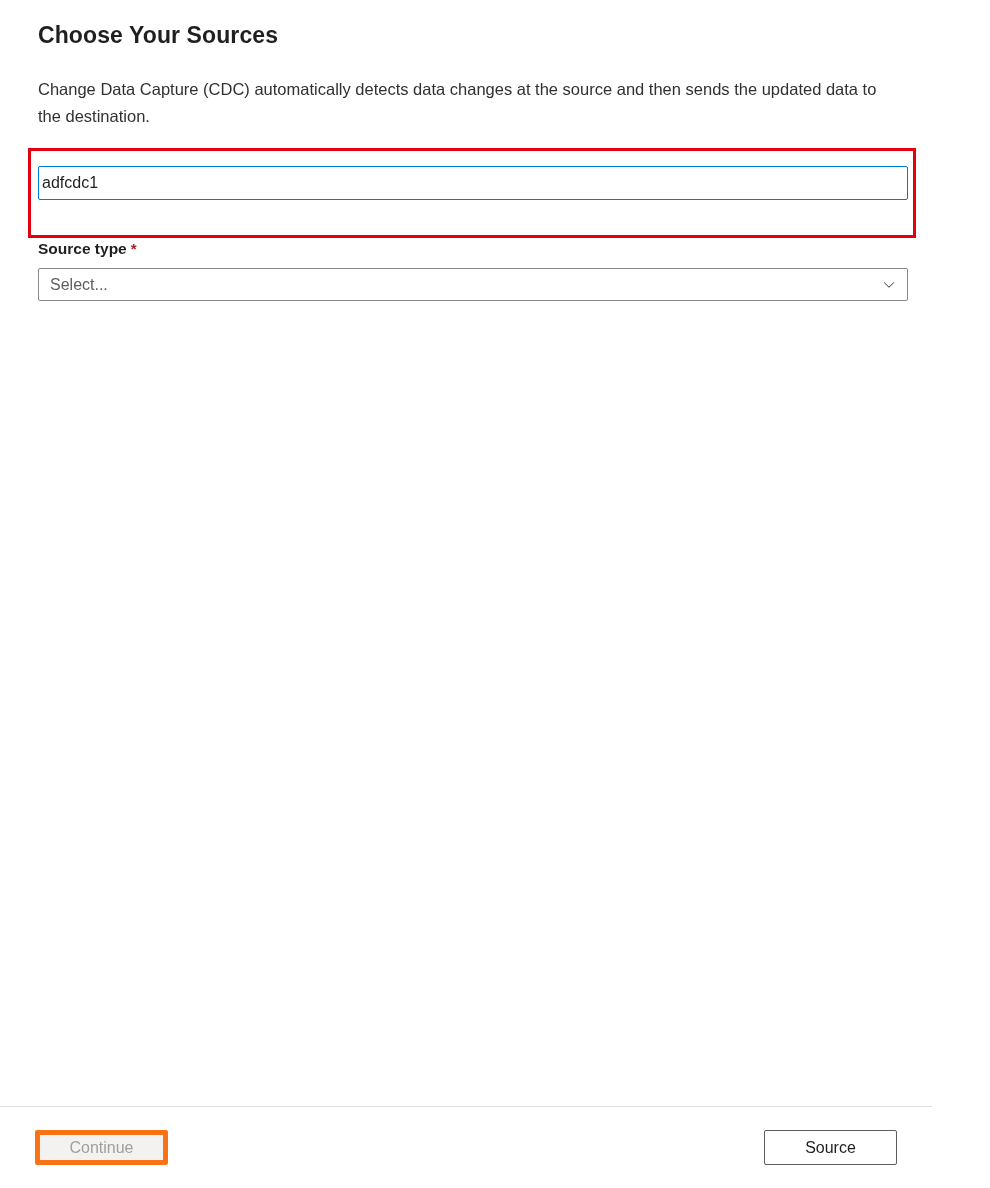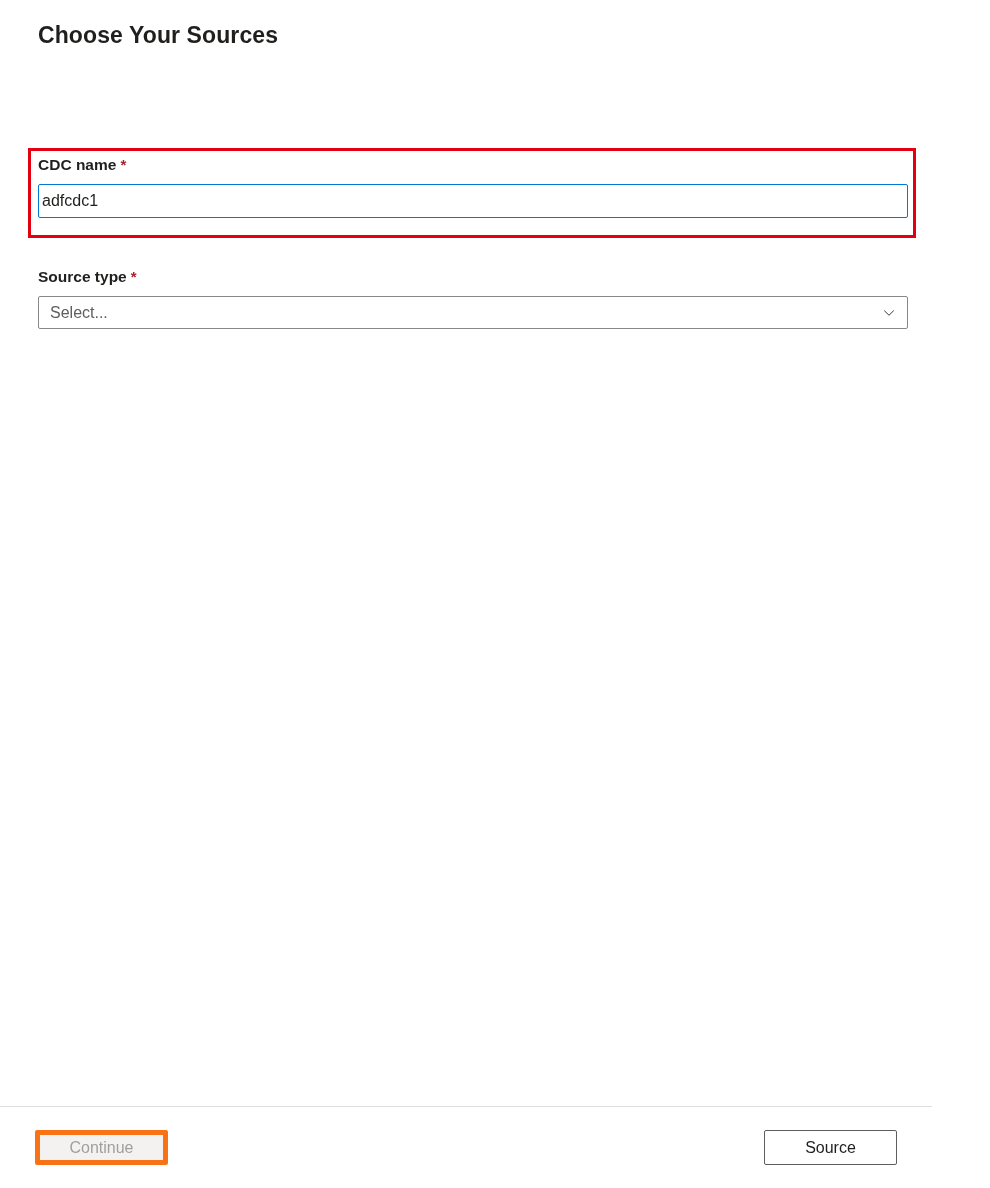--- a/index.html
+++ b/index.html
@@ -97,21 +97,21 @@
     font-family: "Liberation Sans", sans-serif;
     font-size: 16px;
     color: #201f1e;
     padding: 0 3px;
     outline: none;
   }
 
   .source-type-wrap {
     position: absolute;
     left: 38px;
-    top: 268px;
+    top: 240px;
     width: 870px;
   }
 
   .select-box {
     margin-top: 10px;
     width: 870px;
     height: 33px;
     box-sizing: border-box;
     border: 1px solid #8a8886;
     border-radius: 2px;
@@ -168,25 +168,25 @@
 </style>
 </head>
 <body>
 
 <div class="panel">
 
   <div class="content">
 
     <h1 class="page-title">Choose Your Sources</h1>
 
+    <p class="description">Change Data Capture (CDC) automatically detects data changes at the source and then sends the updated data to the destination.</p>
 
     <div class="highlight-box"></div>
 
     <div class="cdc-name-wrap field-group">
-      <span class="field-label"><span>CDC name</span><span class="required-star">*</span></span>
       <input class="text-input" type="text" value="adfcdc1" style="">
     </div>
 
     <div class="source-type-wrap field-group">
       <span class="field-label"><span>Source type</span><span class="required-star">*</span></span>
       <div class="select-box">
         <span class="select-placeholder">Select...</span>
         <span>
           <svg class="chev" viewBox="0 0 16 16" fill="none" xmlns="http://www.w3.org/2000/svg">
             <path d="M2.5 5.2 L8 10.6 L13.5 5.2" stroke="#323130" stroke-width="1.1" fill="none"></path>

